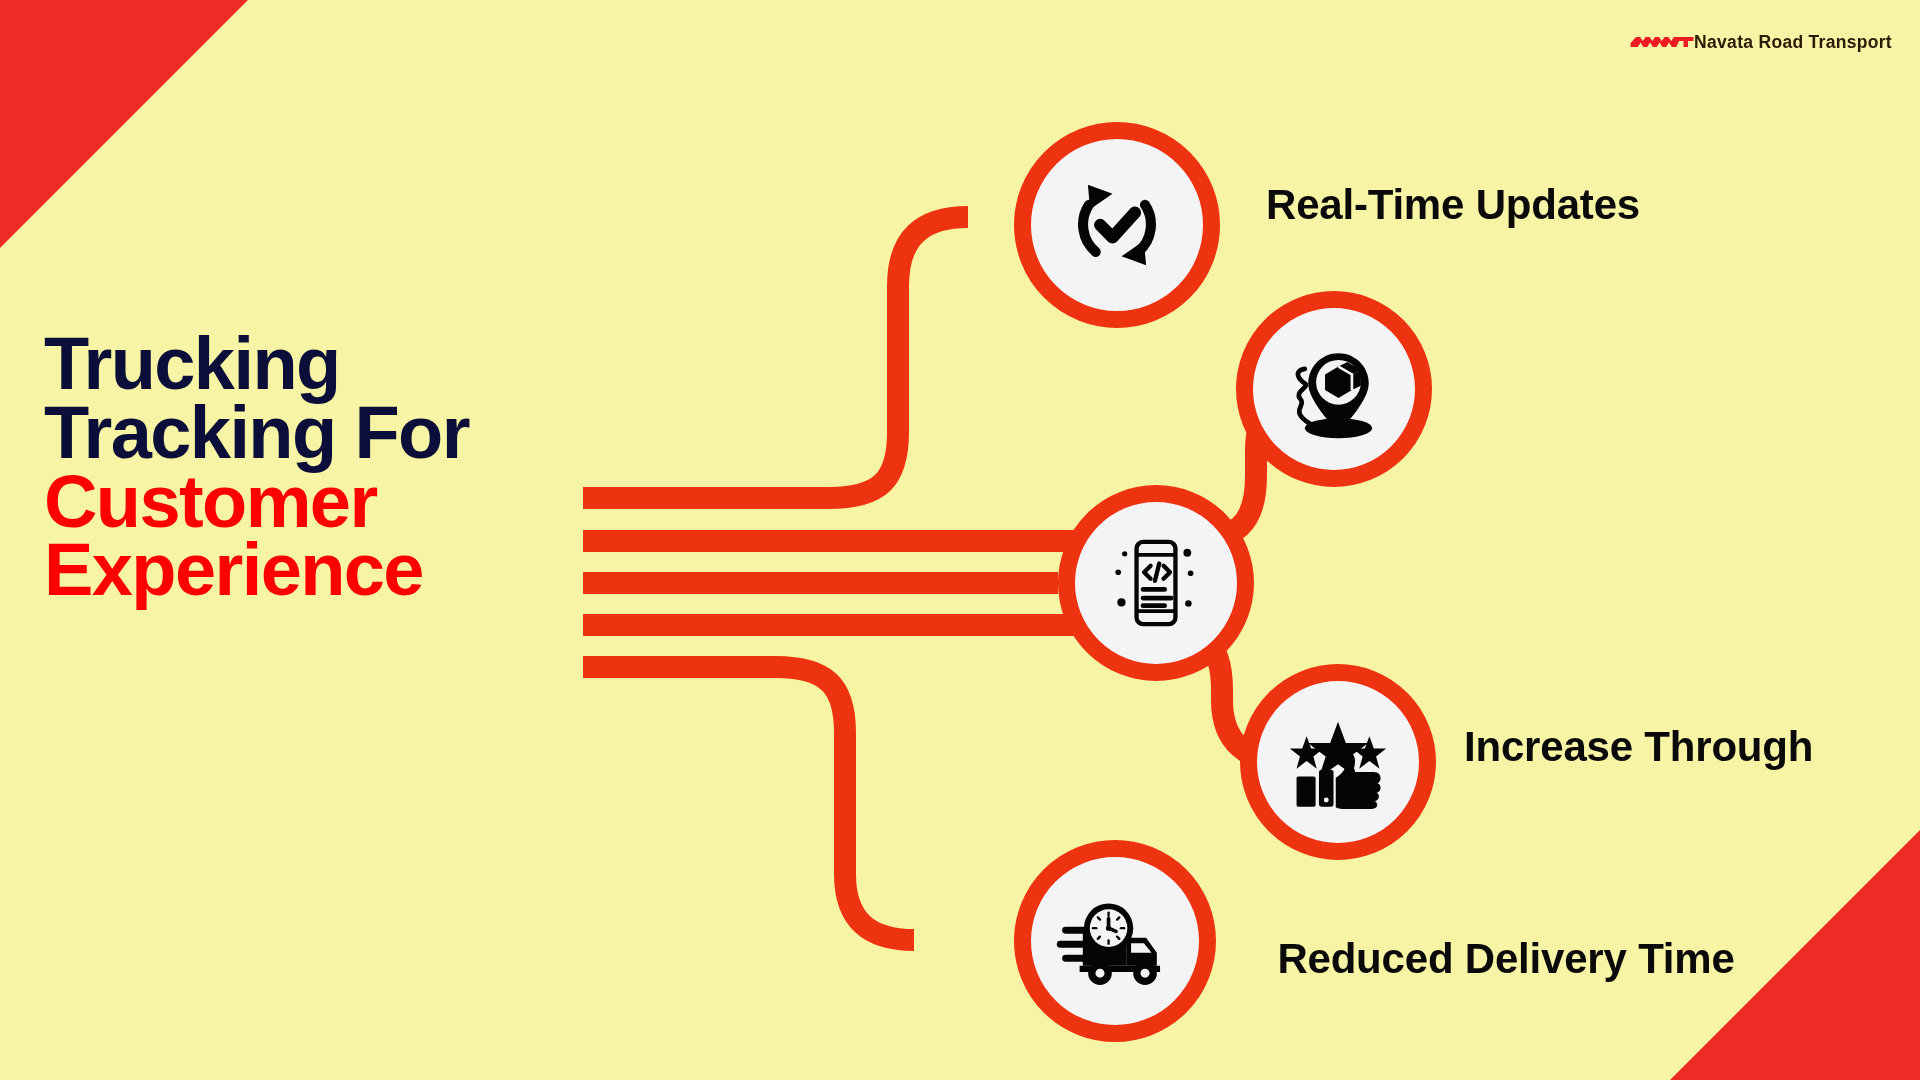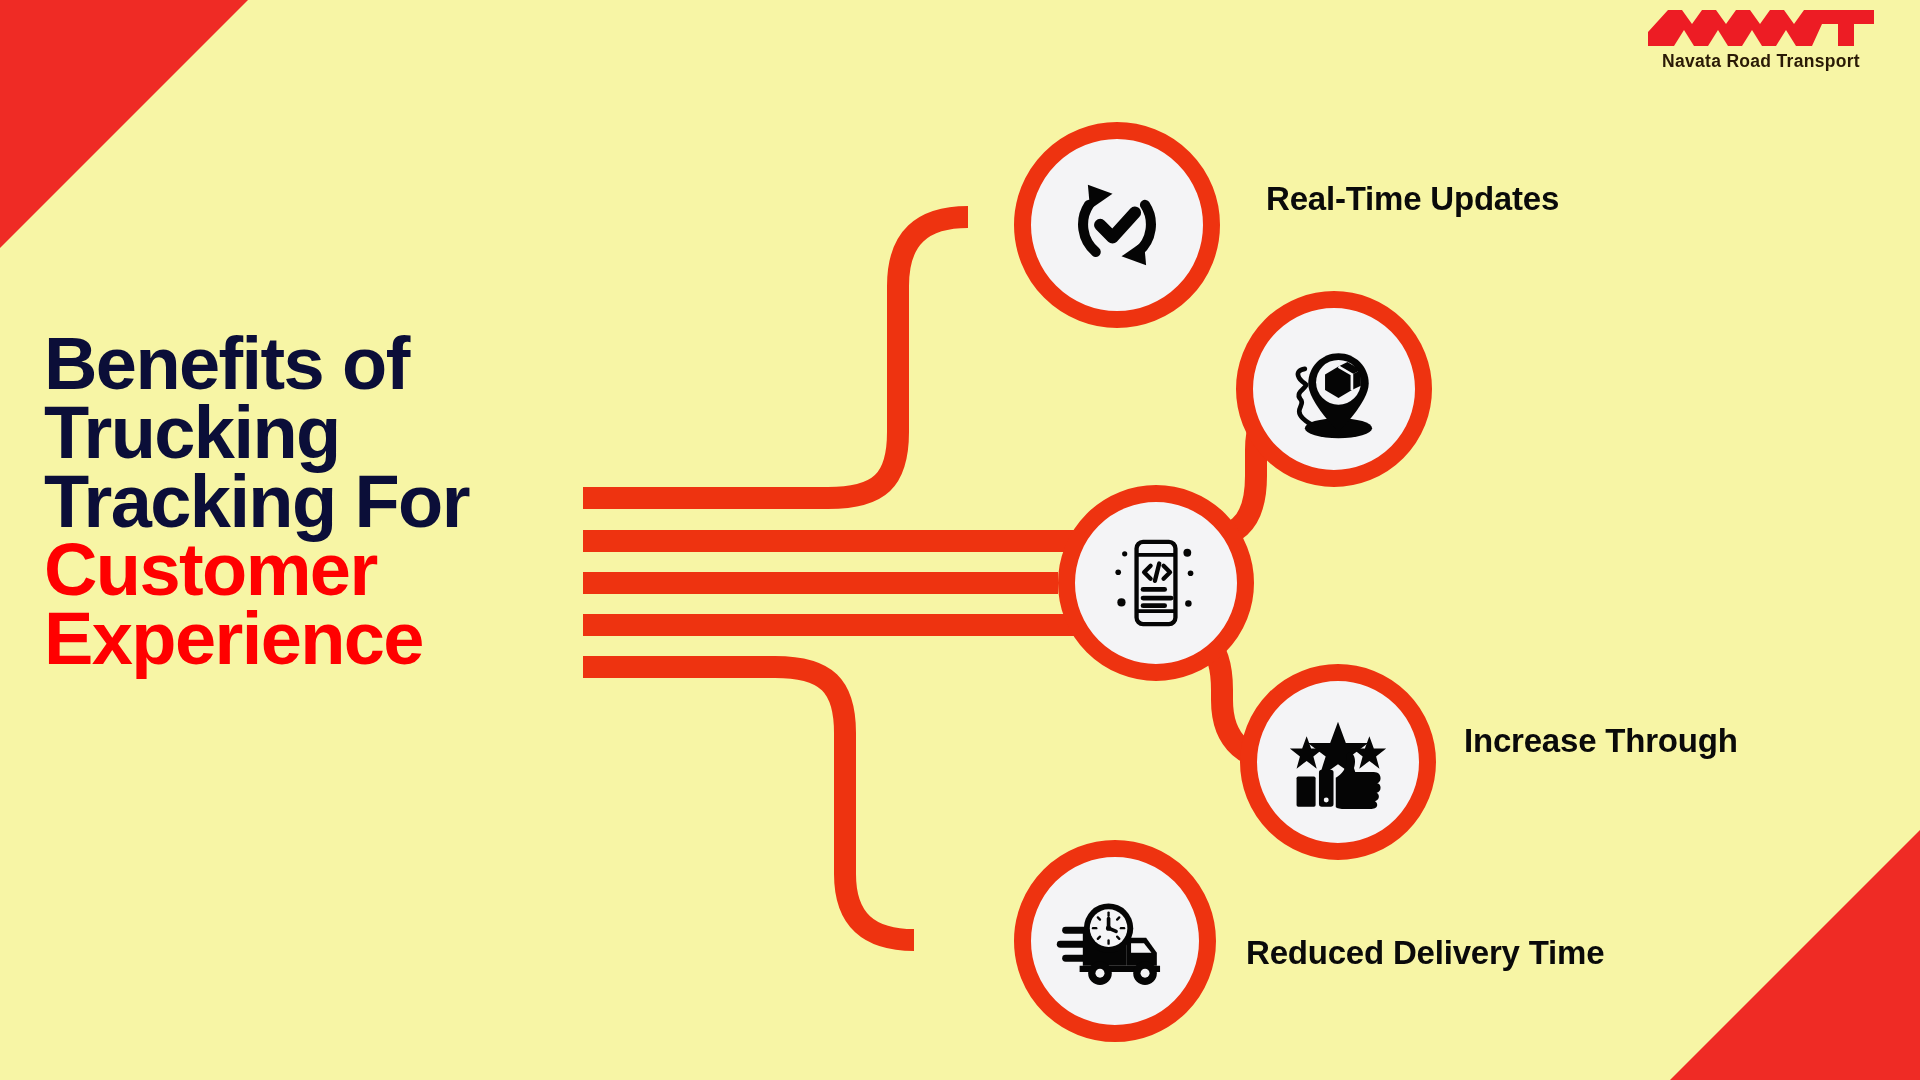--- a/index.html
+++ b/index.html
@@ -26,21 +26,21 @@
     width:0; height:0;
     border-right:250px solid #EF2B25;
     border-top:250px solid transparent;
   }
 
   
   .logo {
     position:absolute;
     right:28px; top:6px;
     width:262px; height:72px;
-    display:flex; flex-direction:column;
+    display:flex; flex-direction:row;
     align-items:center; justify-content:flex-start;
   }
   .logo-mark { width:230px; height:44px; display:block; }
   .logo-text {
     font-size:17.5px;
     font-weight:700;
     color:#2A1A06;
     letter-spacing:.3px;
     margin-top:1px;
     white-space:nowrap;
@@ -75,21 +75,21 @@
     border-radius:50%;
     background:#F4F4F6;
     border:17px solid #EE3310;
     display:flex; align-items:center; justify-content:center;
   }
   .node svg { display:block; }
 
   
   .label {
     position:absolute;
-    font-size:33px;
+    font-size:42px;
     font-weight:700;
     color:#0A0A0A;
     letter-spacing:-0.2px;
     line-height:1.38;
   }
 </style>
 </head>
 <body>
 
 <div id="stage">
@@ -100,21 +100,20 @@
   <div class="logo">
     <svg class="logo-mark" viewBox="0 0 230 44">
       <g fill="#ED1C24">
         <path d="M2,40 L2,26 L22,4 L36,4 L46,18 L56,4 L70,4 L80,18 L90,4 L104,4 L114,18 L124,4 L138,4 L148,18 L158,4 L228,4 L228,18 L208,18 L208,40 L192,40 L192,18 L176,18 L166,40 L150,40 L140,24 L130,40 L116,40 L106,24 L96,40 L82,40 L72,24 L62,40 L48,40 L38,24 L28,40 Z"></path>
       </g>
     </svg>
     <div class="logo-text">Navata Road Transport</div>
   </div>
 
   <div class="headline">
-    <span class="ln dark">Benefits of</span>
     <span class="ln dark">Trucking</span>
     <span class="ln dark">Tracking For</span>
     <span class="ln red">Customer</span>
     <span class="ln red">Experience</span>
   </div>
 
   <svg id="wires" viewBox="0 0 1920 1080">
     <g fill="none" stroke="#EE3310" stroke-width="22" stroke-linecap="butt">
 
       <path d="M583,498 H828 C880,498 898,480 898,432 V286 C898,238 922,217 968,217"></path>
@@ -234,17 +233,17 @@
         <line x1="59" y1="33" x2="57" y2="35"></line>
         <line x1="41" y1="51" x2="39" y2="53"></line>
       </g>
       <g stroke="#050505" stroke-width="3.4" stroke-linecap="round">
         <line x1="49" y1="43" x2="49" y2="34"></line>
         <line x1="49" y1="43" x2="56" y2="46"></line>
       </g>
       <circle cx="49" cy="43" r="2.4" fill="#050505"></circle>
     </svg>
   </div>
-  <div class="label" style="left:1246px; top:930px; width:520px;">
+  <div class="label" style="left:1246px; top:930px; width:520px;text-align:center;">
     <div>Reduced Delivery Time</div>
   </div>
 
 </div>
 
 </body></html>

